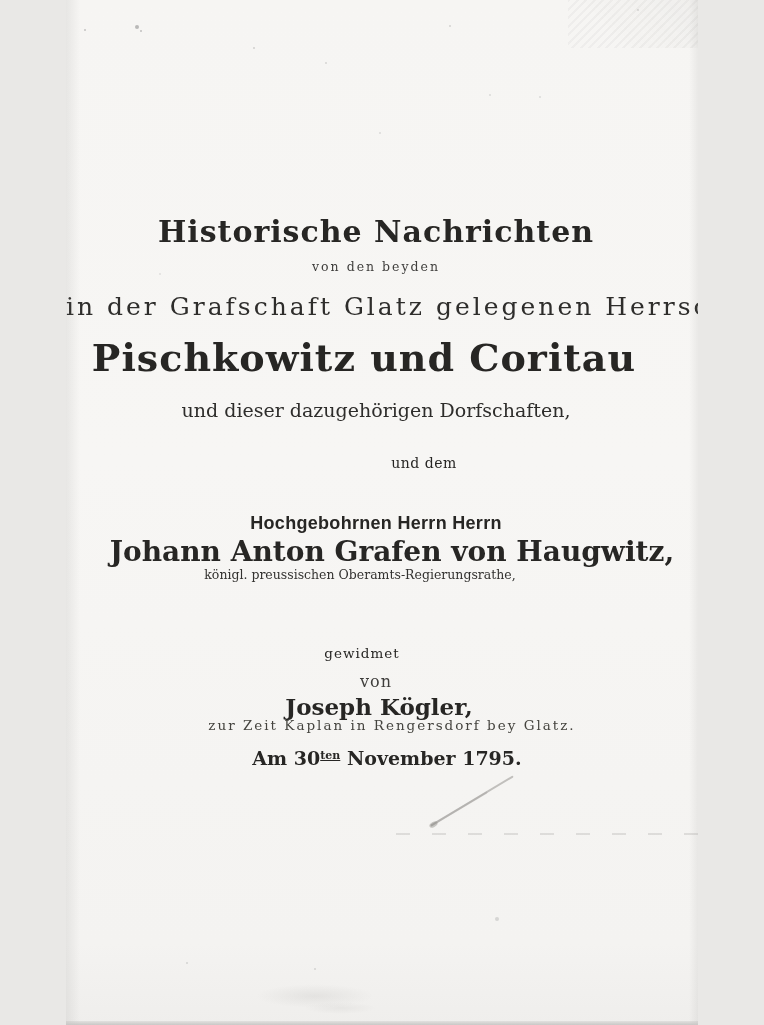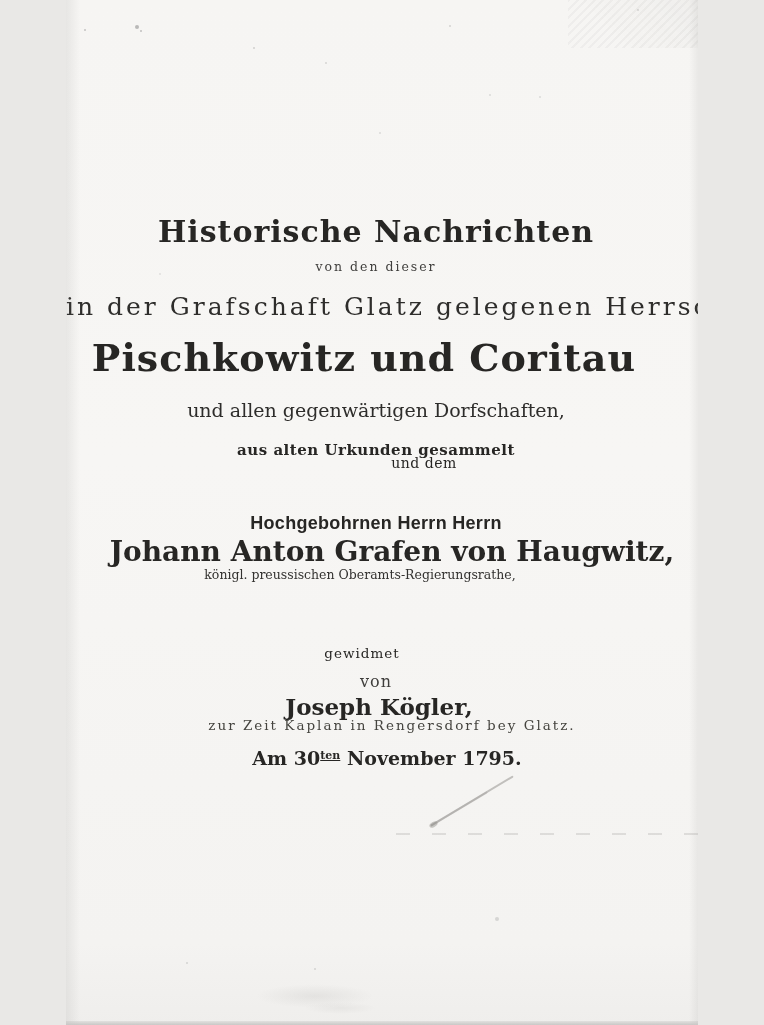--- a/index.html
+++ b/index.html
@@ -89,29 +89,28 @@
               430px 918px 0 1px rgba(135,135,135,.28),
               248px 968px 0 0 rgba(140,140,140,.3); }
 </style>
 </head>
 <body>
 
 <div class="page">
 
   <div class="line l-main-title">Historische Nachrichten</div>
 
-  <div class="line l-von-den-beyden">von den dieser</div>
+  <div class="line l-von-den-beyden">von den beyden</div>
 
   <div class="line l-grafschaft">in der Grafschaft Glatz gelegenen Herrschaften</div>
 
   <div class="line l-estates">Pischkowitz und Coritau</div>
 
-  <div class="line l-dorfschaften">und allen gegenwärtigen Dorfschaften,</div>
+  <div class="line l-dorfschaften">und dieser dazugehörigen Dorfschaften,</div>
 
-  <div class="line l-urkunden">aus alten Urkunden gesammelt</div>
 
   <div class="line l-und-dem">und dem</div>
 
   <div class="line l-honorific">Hochgebohrnen Herrn Herrn</div>
 
   <div class="line l-dedicatee">Johann Anton Grafen von Haugwitz,</div>
 
   <div class="line l-dedicatee-title">königl. preussischen Oberamts-Regierungsrathe,</div>
 
 

